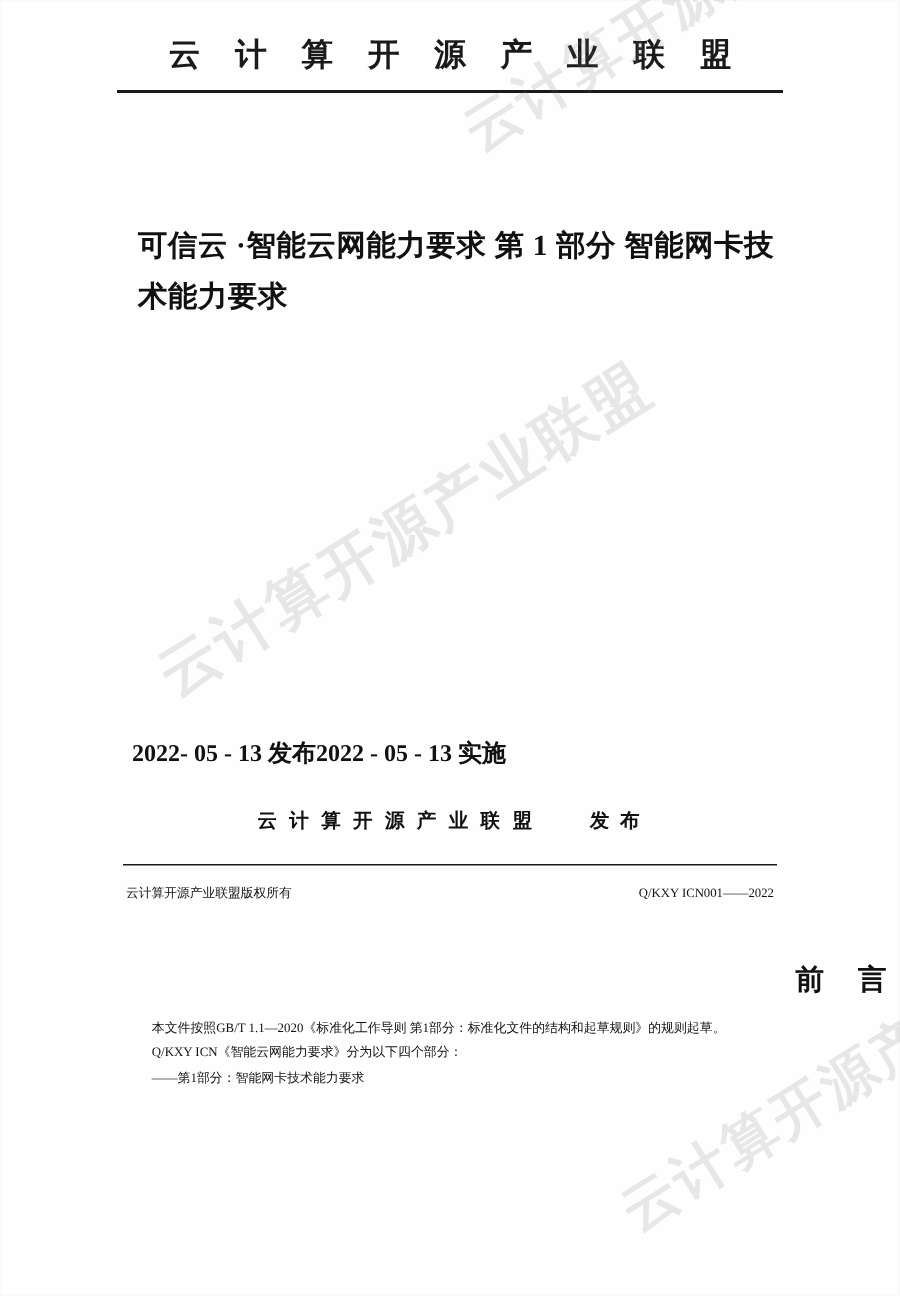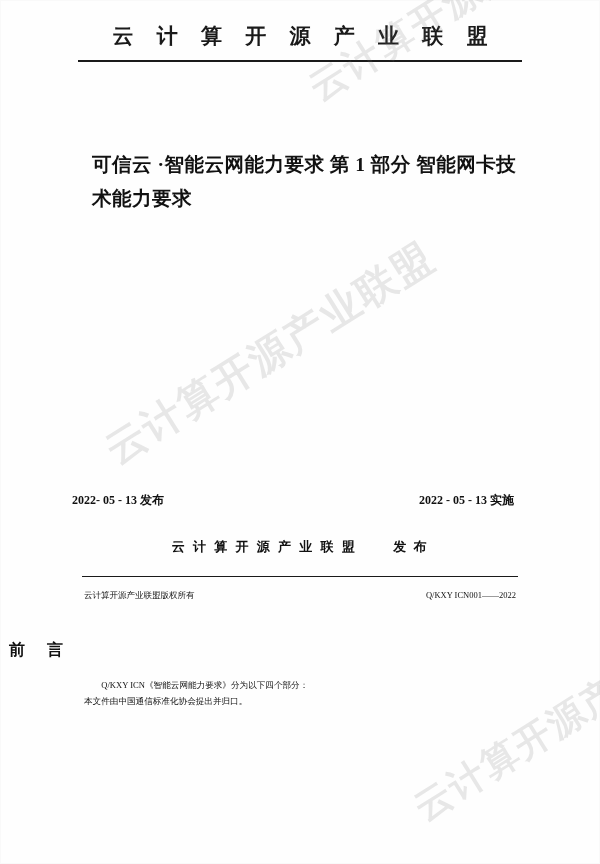--- a/index.html
+++ b/index.html
@@ -99,27 +99,27 @@
     font-size: 19.5px;
     font-weight: 700;
     line-height: 1.75;
     letter-spacing: 0.5px;
     color: #111;
   }
 
   
   .dates-row {
     position: absolute;
-    left: 72px;
+    left: 88px;
     right: 86px;
     top: 492px;
     display: flex;
-    justify-content: space-between;
+    justify-content: flex-start;
     align-items: baseline;
-    font-size: 12px;
+    font-size: 16px;
     font-weight: 700;
     z-index: 3;
     color: #111;
   }
 
   .publisher-row {
     position: absolute;
     left: 0;
     right: 0;
     top: 538px;
@@ -155,22 +155,22 @@
     z-index: 3;
     color: #111;
   }
 
   
   .foreword-heading {
     position: absolute;
     left: 0;
     right: 0;
     top: 640px;
-    text-align: left;
-    font-size: 16px;
+    text-align: right;
+    font-size: 19px;
     font-weight: 700;
     letter-spacing: 9px;
     padding-left: 9px;
     z-index: 3;
     color: #111;
   }
 
   .foreword-body {
     position: absolute;
     left: 84px;
@@ -226,18 +226,19 @@
   <div class="cover-rule-bottom"></div>
 
   <div class="copyright-row">
     <span>云计算开源产业联盟版权所有</span>
     <span>Q/KXY  ICN001——2022</span>
   </div>
 
   <div class="foreword-heading">前  言</div>
 
   <div class="foreword-body">
+    <p class="indent2">本文件按照GB/T 1.1—2020《标准化工作导则 第1部分：标准化文件的结构和起草规则》的规则起草。</p>
     <p class="indent2">Q/KXY ICN《智能云网能力要求》分为以下四个部分：</p>
-    <p>本文件由中国通信标准化协会提出并归口。</p>
+    <p class="indent-dash">——第1部分：智能网卡技术能力要求</p>
   </div>
 
   <div class="page-edge-shadow"></div>
 </div>
 
 </body></html>

